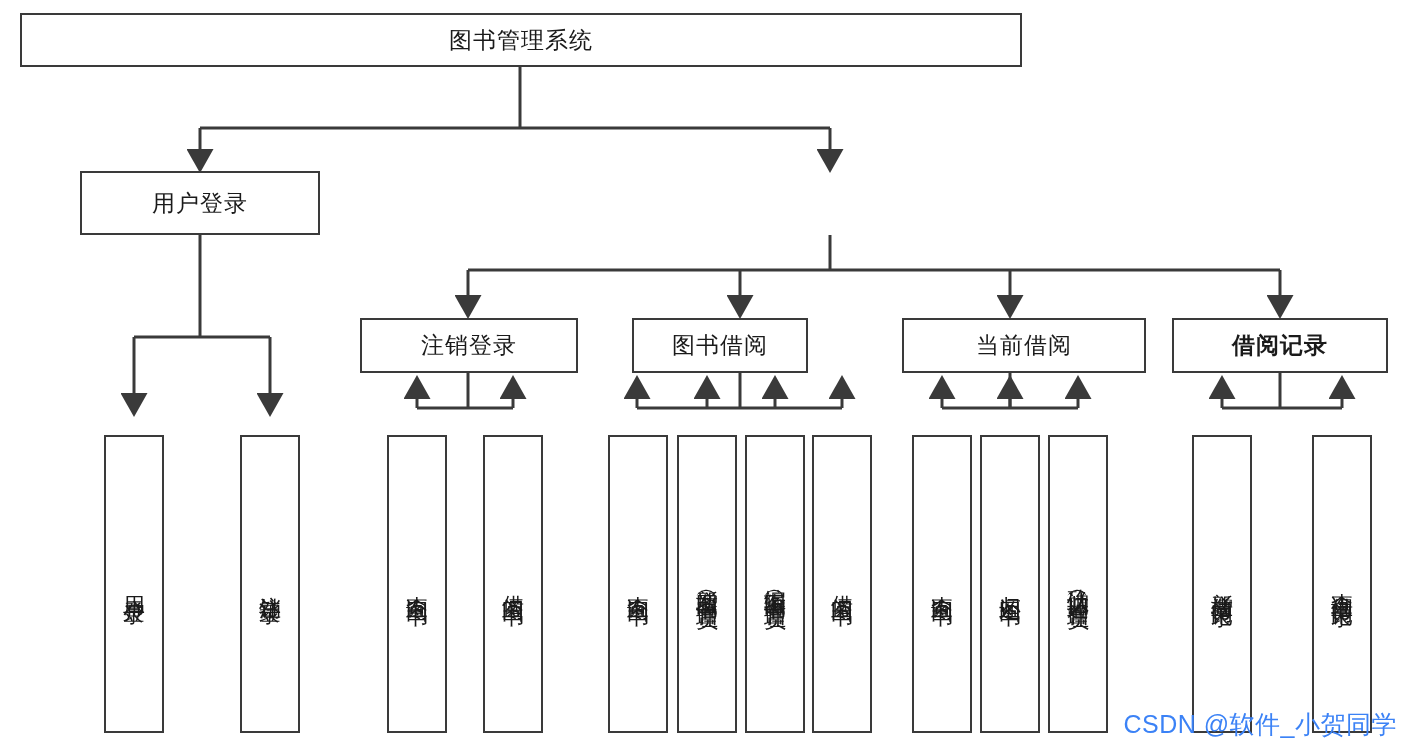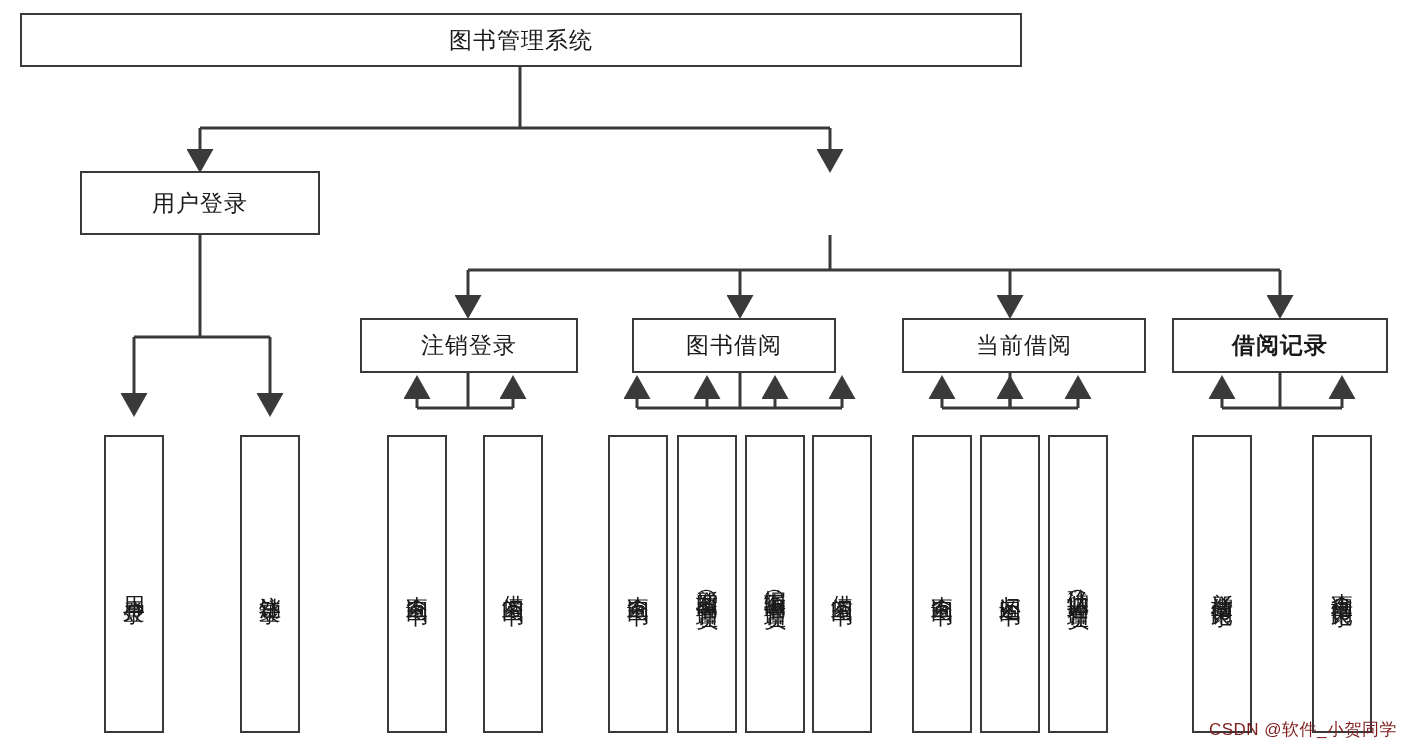--- a/index.html
+++ b/index.html
@@ -50,22 +50,22 @@
   .node.vert .label {
     writing-mode: vertical-rl;
     text-orientation: upright;
     display: block;
     white-space: nowrap;
   }
   #watermark {
     position: absolute;
     right: 8px;
     bottom: 6px;
-    font-size: 17px;
-    color: #7f1d1d;
+    font-size: 25px;
+    color: #3b82f6;
     letter-spacing: 0.5px;
     z-index: 5;
     white-space: nowrap;
     margin-top: 38px;
   }
 </style>
 </head>
 <body>
 
 <div id="canvas">
@@ -124,21 +124,21 @@
     <span class="label">图书管理系统</span>
   </div>
 
   <div class="node horiz" style="left:80px; top:171px; width:240px; height:64px;">
     <span class="label">用户登录</span>
   </div>
 
   <div class="node horiz" style="left:360px; top:318px; width:218px; height:55px;">
     <span class="label">注销登录</span>
   </div>
-  <div class="node horiz" style="left:632px; top:318px; width:204px; height:55px;">
+  <div class="node horiz" style="left:632px; top:318px; width:176px; height:55px;">
     <span class="label">图书借阅</span>
   </div>
   <div class="node horiz" style="left:902px; top:318px; width:244px; height:55px;">
     <span class="label">当前借阅</span>
   </div>
   <div class="node horiz" style="left:1172px; top:318px; width:216px; height:55px;font-weight:bold;">
     <span class="label">借阅记录</span>
   </div>
 
   <div class="node vert" style="left:104px; top:435px; width:60px; height:298px;">

